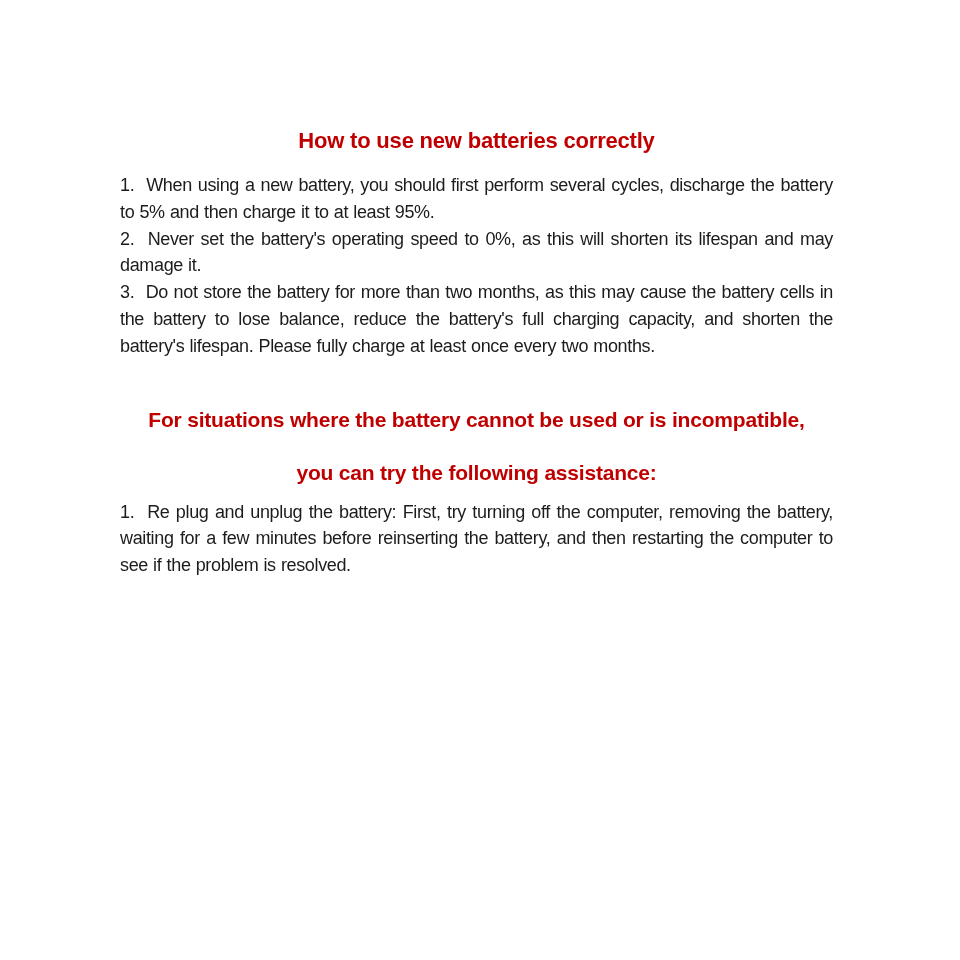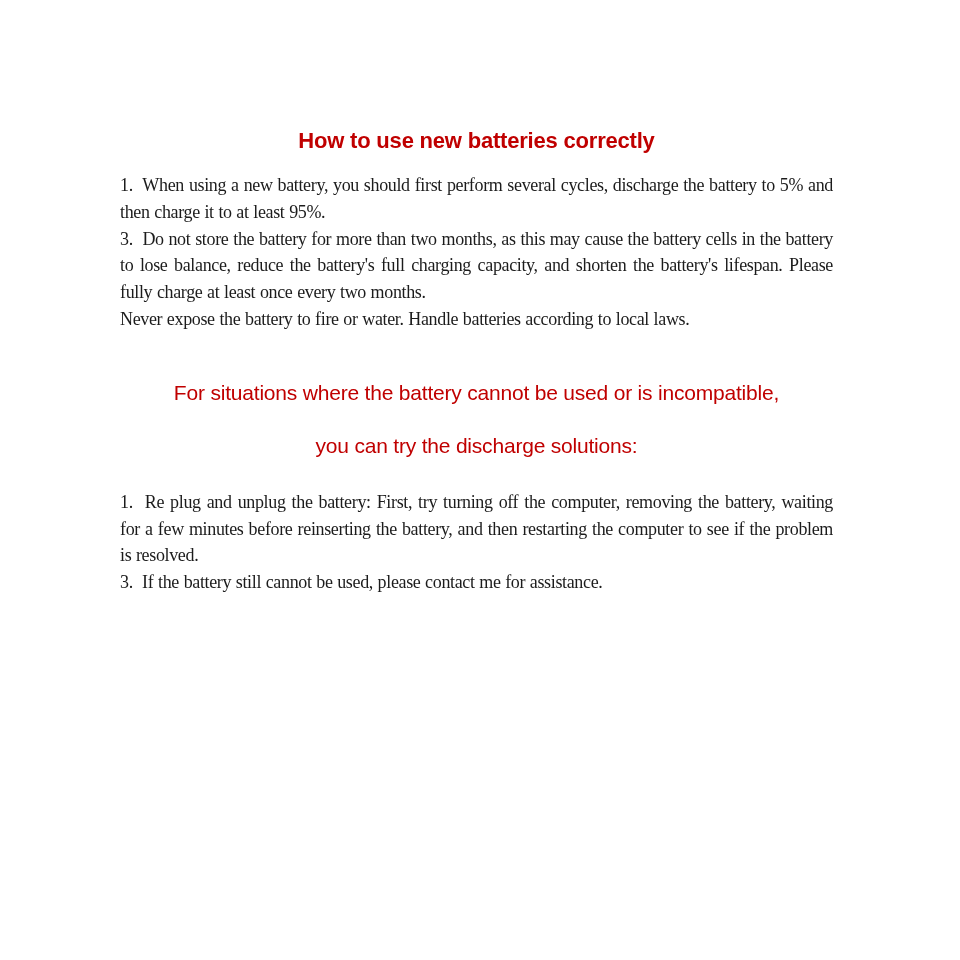--- a/index.html
+++ b/index.html
@@ -30,50 +30,48 @@
     letter-spacing: -0.2px;
   }
   .body-text p {
     margin: 0;
     color: #1c1c1c;
     font-size: 18px;
     line-height: 26.8px;
     text-align: justify;
     letter-spacing: -0.35px;
     word-spacing: 0.5px;
-    font-family: Liberation Serif, serif;
   }
   .section2-title {
     margin: 0;
     text-align: center;
     color: #c00000;
     font-size: 21px;
     line-height: 25px;
-    font-weight: normal;
+    font-weight: bold;
     letter-spacing: -0.2px;
   }
   .section2-title.line1 { margin-top: 47px; }
   .section2-title.line2 { margin-top: 28px; }
-  .section2-body { margin-top: 31px; }
+  .section2-body { margin-top: 14px; }
 </style>
 </head>
 <body>
 
 <div class="page">
 
   <h1 class="doc-title">How to use new batteries correctly</h1>
 
   <div class="body-text">
     <p>1.&nbsp; When using a new battery, you should first perform several cycles, discharge the battery to 5% and then charge it to at least 95%.</p>
+    <p>2.&nbsp; Never set the battery's operating speed to 0%, as this will shorten its lifespan and may damage it.</p>
     <p>3.&nbsp; Do not store the battery for more than two months, as this may cause the battery cells in the battery to lose balance, reduce the battery's full charging capacity, and shorten the battery's lifespan. Please fully charge at least once every two months.</p>
-    <p>Never expose the battery to fire or water. Handle batteries according to local laws.</p>
   </div>
 
   <h2 class="section2-title line1">For situations where the battery cannot be used or is incompatible,</h2>
 
-  <h2 class="section2-title line2">you can try the discharge solutions:</h2>
+  <h2 class="section2-title line2">you can try the following assistance:</h2>
 
   <div class="body-text section2-body">
     <p>1.&nbsp; Re plug and unplug the battery: First, try turning off the computer, removing the battery, waiting for a few minutes before reinserting the battery, and then restarting the computer to see if the problem is resolved.</p>
-    <p>3.&nbsp; If the battery still cannot be used, please contact me for assistance.</p>
   </div>
 
 </div>
 
 </body></html>

